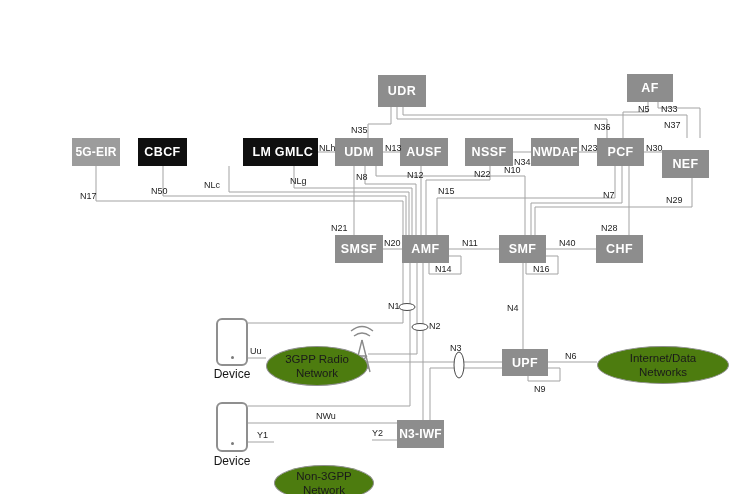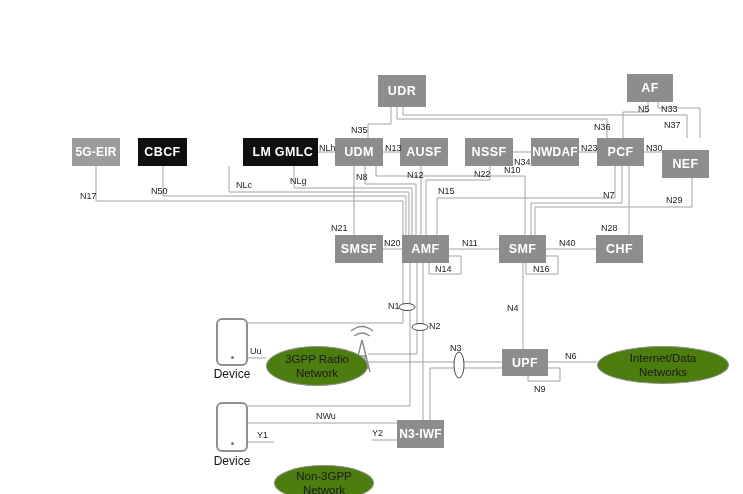--- a/index.html
+++ b/index.html
@@ -140,21 +140,21 @@
       <div class="iface" style="left: 664px; top: 120px;">N37</div>
       <div class="iface" style="left: 638px; top: 104px;">N5</div>
       <div class="iface" style="left: 661px; top: 104px;">N33</div>
       <div class="iface" style="left: 385px; top: 143px;">N13</div>
       <div class="iface" style="left: 319px; top: 143px;">NLh</div>
       <div class="iface" style="left: 514px; top: 143px; margin-top: 14px;">N34</div>
       <div class="iface" style="left: 581px; top: 143px;">N23</div>
       <div class="iface" style="left: 646px; top: 143px;">N30</div>
       <div class="iface" style="left: 80px; top: 191px;">N17</div>
       <div class="iface" style="left: 151px; top: 186px;">N50</div>
-      <div class="iface" style="left: 236px; top: 180px;">NLc</div>
+      <div class="iface" style="left: 204px; top: 180px;">NLc</div>
       <div class="iface" style="left: 290px; top: 176px;">NLg</div>
       <div class="iface" style="left: 356px; top: 172px;">N8</div>
       <div class="iface" style="left: 407px; top: 170px;">N12</div>
       <div class="iface" style="left: 474px; top: 169px;">N22</div>
       <div class="iface" style="left: 504px; top: 165px;">N10</div>
       <div class="iface" style="left: 438px; top: 186px;">N15</div>
       <div class="iface" style="left: 603px; top: 190px;">N7</div>
       <div class="iface" style="left: 666px; top: 195px;">N29</div>
       <div class="iface" style="left: 331px; top: 223px;">N21</div>
       <div class="iface" style="left: 601px; top: 223px;">N28</div>

